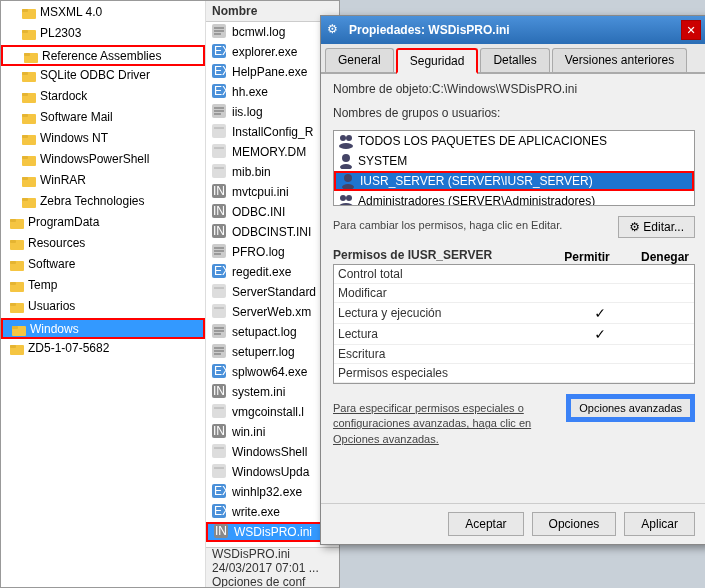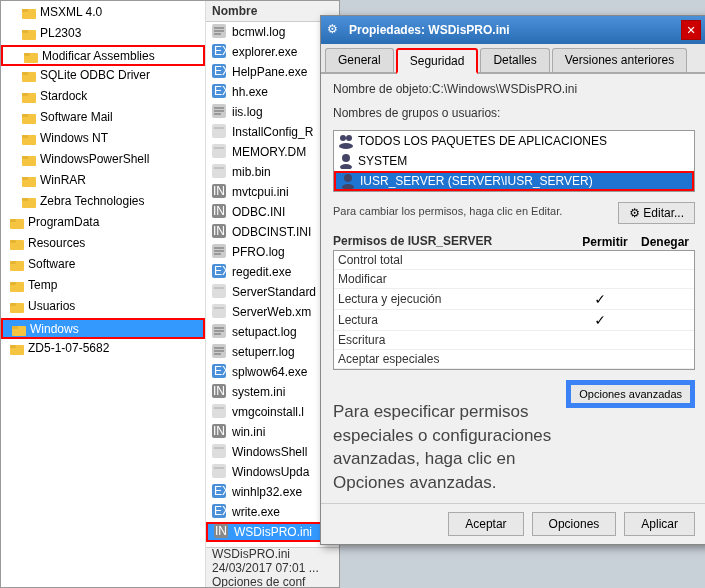--- a/index.html
+++ b/index.html
@@ -211,21 +211,21 @@
       padding: 2px 4px;
       border-bottom: 1px solid #eee;
       align-items: center;
     }
     .perm-row-name { flex: 1; color: #333; }
     .perm-row-allow { width: 60px; text-align: center; }
     .perm-row-deny { width: 60px; text-align: center; }
 
     .checkmark { color: #000; font-size: 14px; }
 
-    .advanced-note { color: #444; font-size: 17px; margin-top: 20px; line-height: 1.4; }
+    .advanced-note { color: #444; font-size: 11px; margin-top: 7px; line-height: 1.4; text-decoration: underline; }
     .advanced-btn {
       background: #e8e8e8;
       border: 5px solid #3b82f6;
       padding: 3px 8px;
       cursor: pointer;
       font-size: 11px;
     }
 
     .dialog-footer {
       display: flex;
@@ -272,21 +272,21 @@
           <span>PL2303</span>
         </div>
         <div class="tree-item red-border">
           <span class="tree-indent" style="width: 16px;"></span>
           <span class="tree-icon">
             <svg width="14" height="14" viewBox="0 0 14 14">
               <rect x="0" y="3" width="14" height="10" rx="1" fill="#f5c542"></rect>
               <rect x="0" y="3" width="6" height="3" rx="1" fill="#e5b432"></rect>
             </svg>
           </span>
-          <span>Modificar Assemblies</span>
+          <span>Reference Assemblies</span>
         </div>
         <div class="tree-item">
           <span class="tree-indent" style="width: 16px;"></span>
           <span class="tree-icon">
             <svg width="14" height="14" viewBox="0 0 14 14">
               <rect x="0" y="3" width="14" height="10" rx="1" fill="#f5c542"></rect>
               <rect x="0" y="3" width="6" height="3" rx="1" fill="#e5b432"></rect>
             </svg>
           </span>
           <span>SQLite ODBC Driver</span>
@@ -689,21 +689,21 @@
           <span>Usuarios (SERVER\Usuarios)</span>
         </div>
       </div>
 
     <div style="display:flex; align-items:center; gap:8px;">
       <span class="edit-hint">Para cambiar los permisos, haga clic en Editar.</span>
       <button class="edit-btn">⚙ Editar...</button>
     </div>
 
     <div class="permissions-section">
-      <div style="display:flex; align-items:center;">
+      <div style="display:flex; align-items:flex-end;gap:18px;">
         <span class="perm-label">Permisos de IUSR_SERVER</span>
         <span style="flex:1"></span>
         <span style="width:60px; text-align:center; font-weight:bold;">Permitir</span>
         <span style="width:60px; text-align:center; font-weight:bold;">Denegar</span>
       </div>
       <div class="perm-table" id="perm-table-container">
           <div class="perm-row">
             <span class="perm-row-name">Control total</span>
             <span class="perm-row-allow"></span>
             <span class="perm-row-deny"></span>
@@ -722,21 +722,21 @@
             <span class="perm-row-name">Lectura</span>
             <span class="perm-row-allow"><span class="checkmark">✓</span></span>
             <span class="perm-row-deny"></span>
           </div>
           <div class="perm-row">
             <span class="perm-row-name">Escritura</span>
             <span class="perm-row-allow"></span>
             <span class="perm-row-deny"></span>
           </div>
           <div class="perm-row">
-            <span class="perm-row-name">Aceptar especiales</span>
+            <span class="perm-row-name">Permisos especiales</span>
             <span class="perm-row-allow"></span>
             <span class="perm-row-deny"></span>
           </div>
         </div>
     </div>
 
     <div style="display:flex; align-items:flex-start; gap:8px; margin-top:4px;">
       <span class="advanced-note" id="advanced-note-text" style="flex:1;">Para especificar permisos especiales o
 configuraciones avanzadas, haga clic en Opciones avanzadas.</span>
       <button class="advanced-btn">Opciones avanzadas</button>

